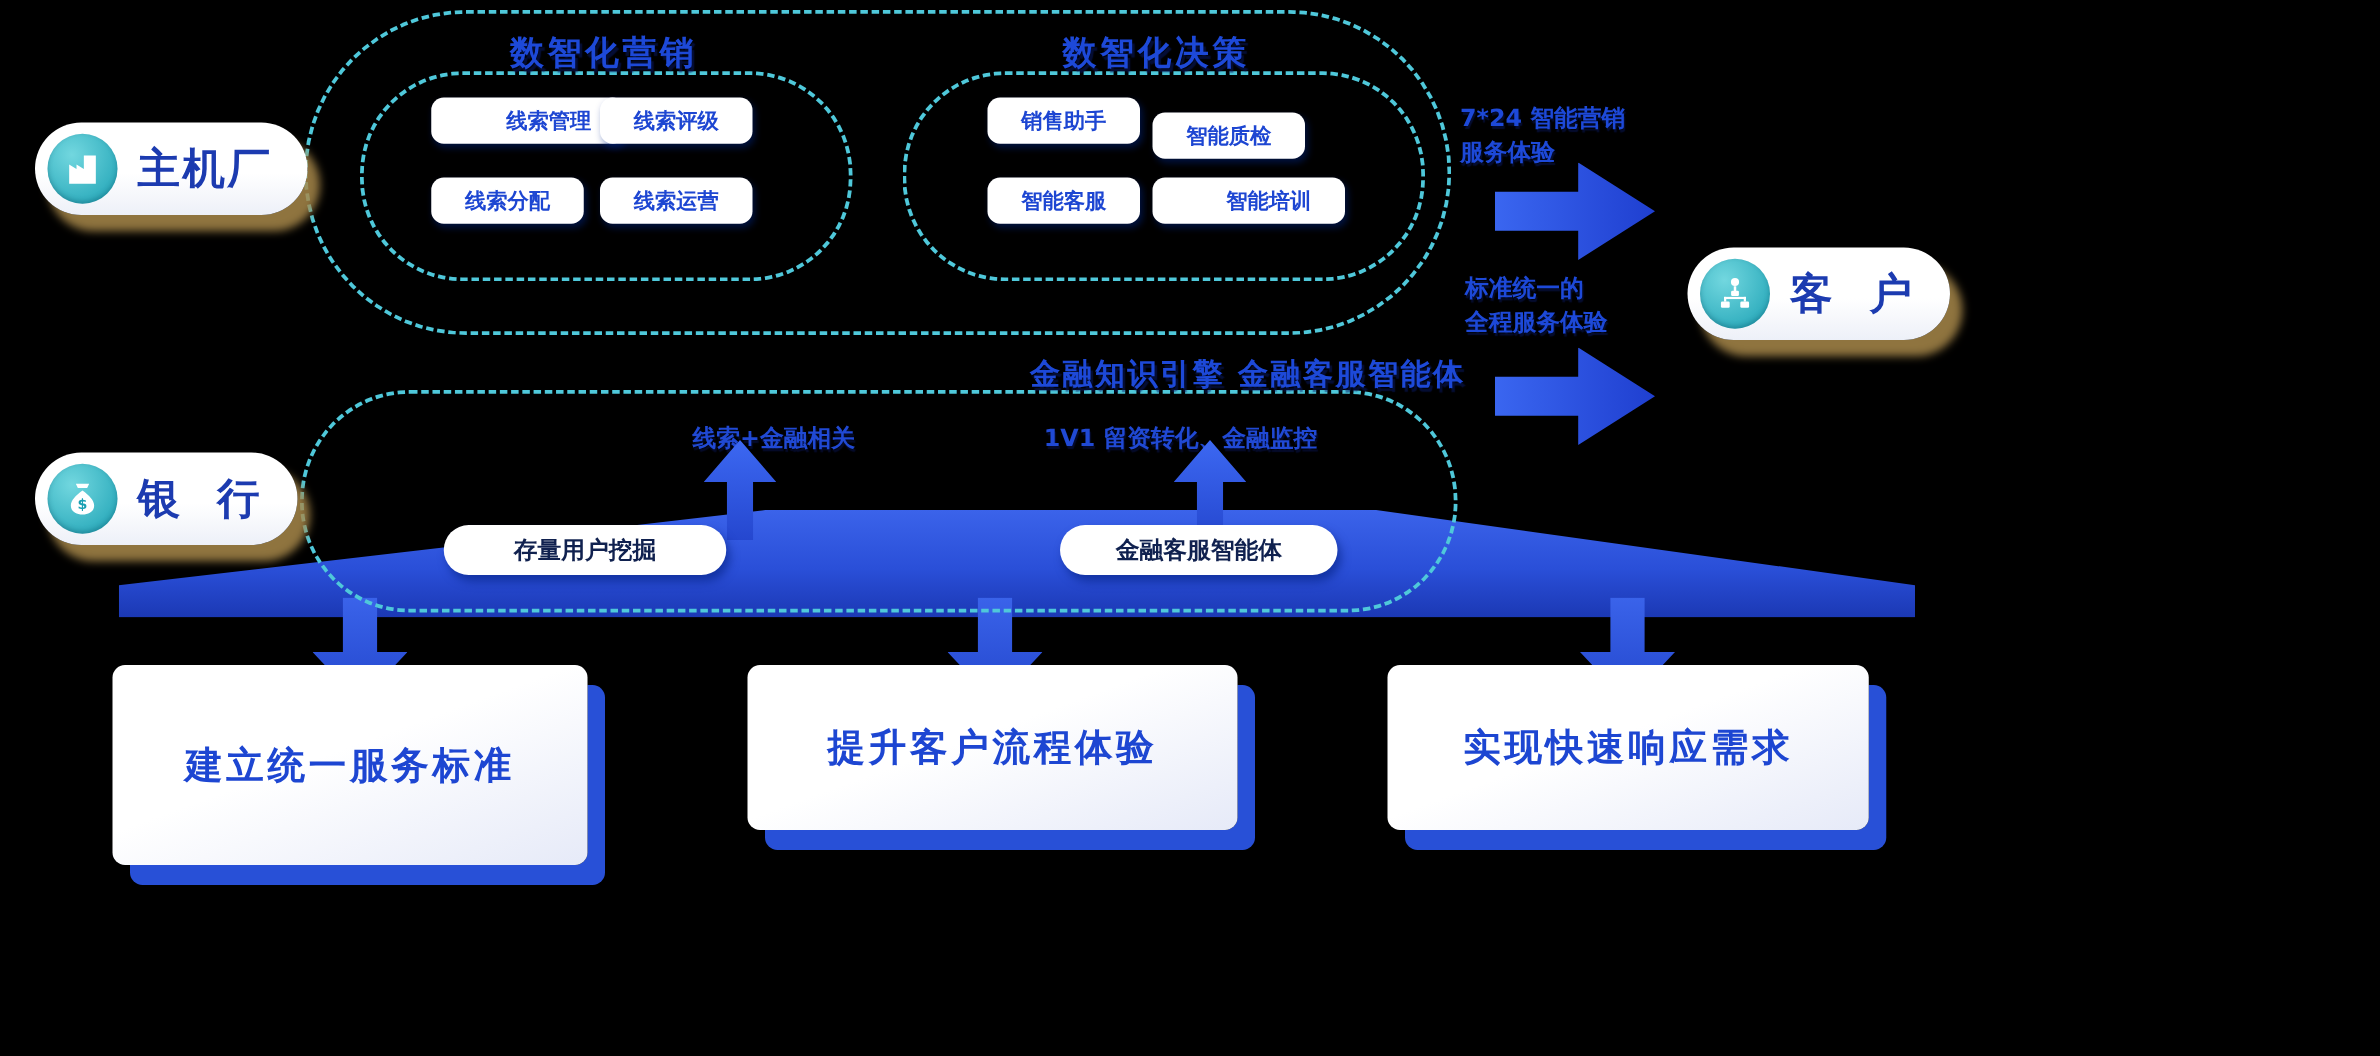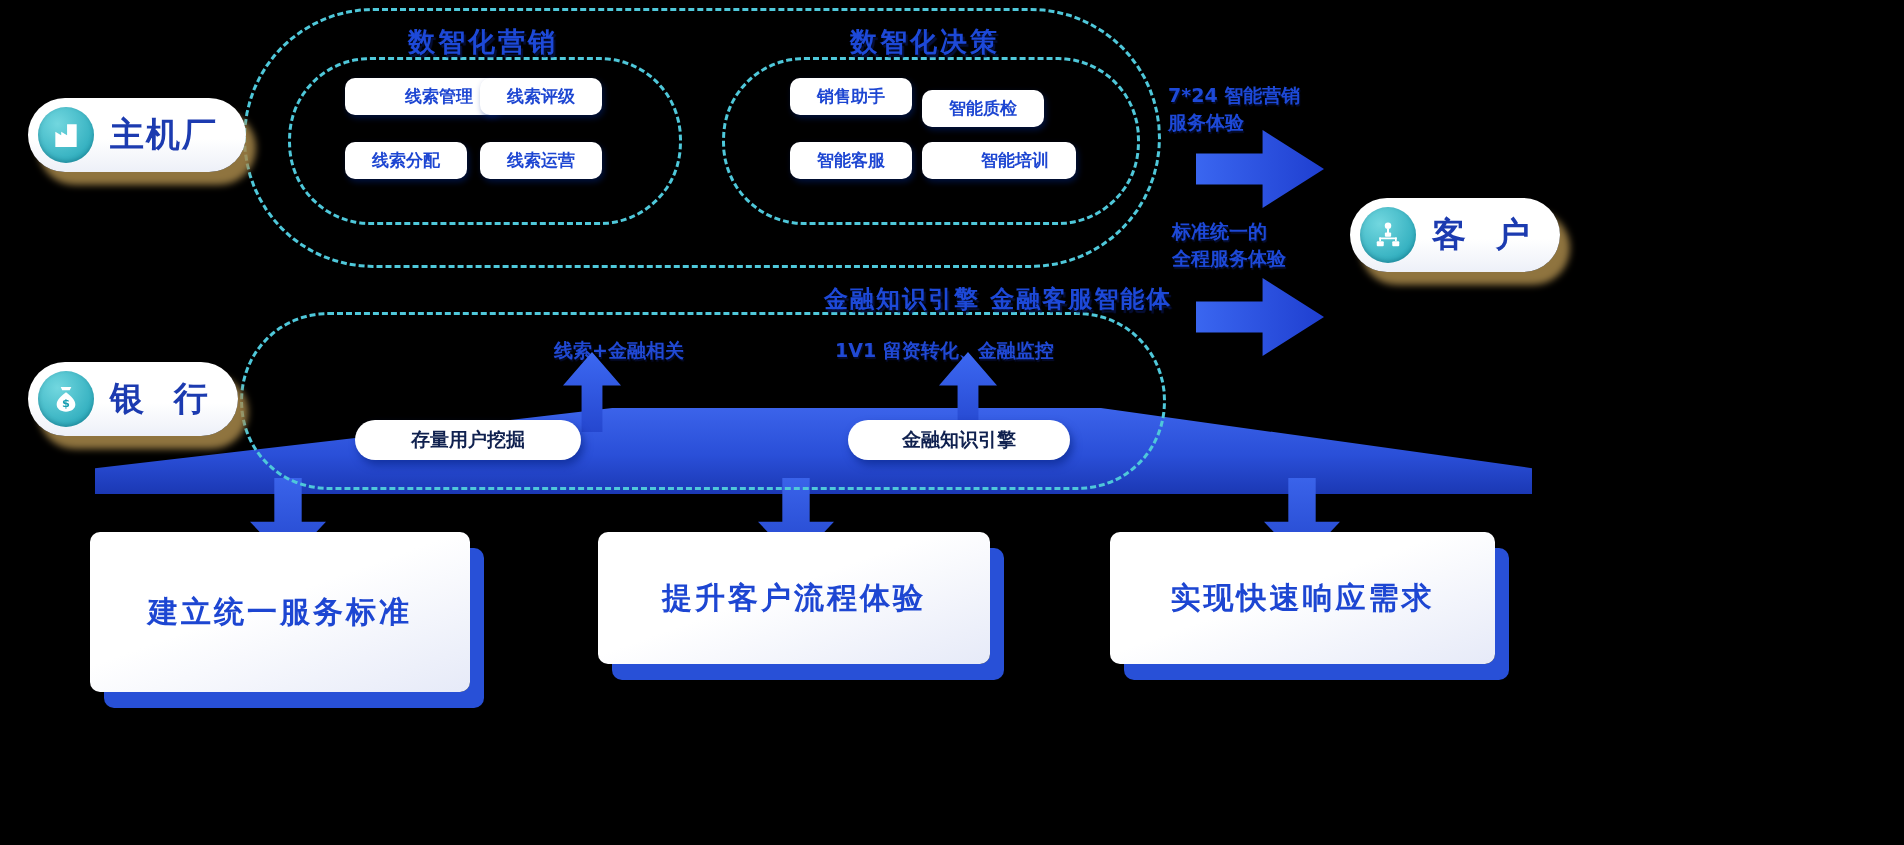--- a/index.html
+++ b/index.html
@@ -153,21 +153,21 @@
 
   <div class="dashed" style="left:240px;top:312px;width:920px;height:172px;border-radius:88px;"></div>
 
   <div class="mid-label" style="left:530px;top:338px;margin-left:24px;">线索+金融相关</div>
   <div class="mid-label" style="left:835px;top:338px;">1V1 留资转化、金融监控</div>
 
   <div class="up-arrow" style="left:563px;top:352px;"></div>
   <div class="up-arrow" style="left:939px;top:352px;"></div>
 
   <div class="mid-pill" style="left:355px;top:420px;width:226px;">存量用户挖掘</div>
-  <div class="mid-pill" style="left:848px;top:420px;width:222px;">金融知识引擎</div>
+  <div class="mid-pill" style="left:848px;top:420px;width:222px;">金融客服智能体</div>
 
   <div class="platform"></div>
 
   <div class="down-arrow" style="left:250px;top:478px;"></div>
   <div class="down-arrow" style="left:758px;top:478px;"></div>
   <div class="down-arrow" style="left:1264px;top:478px;"></div>
 
   <div class="goal-card" style="left:90px;top:532px;width:380px;height:160px;">建立统一服务标准</div>
   <div class="goal-card" style="left:1110px;top:532px;width:385px;height:132px;">实现快速响应需求</div>
   <div class="goal-card" style="left:598px;top:532px;width:392px;height:132px;">提升客户流程体验</div>

